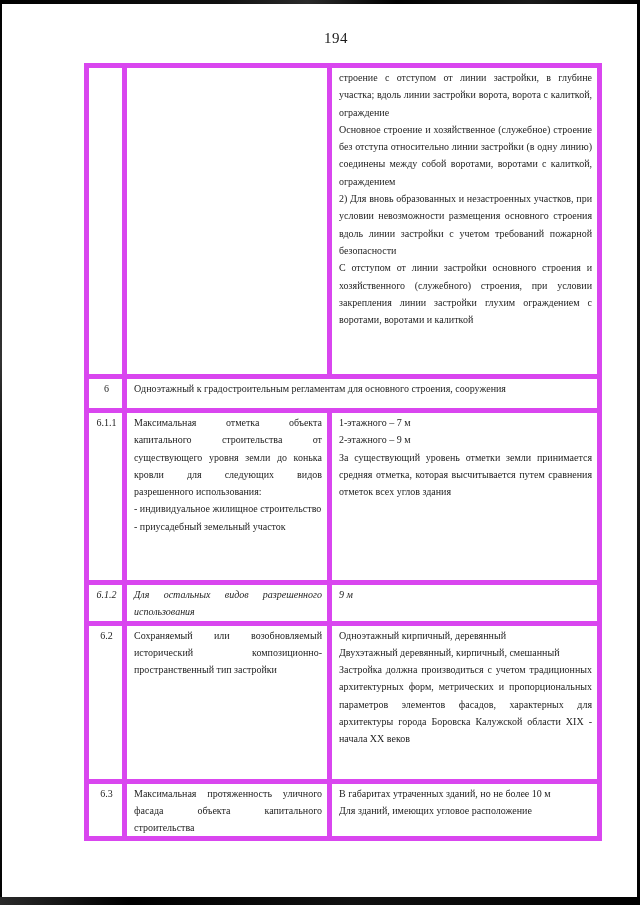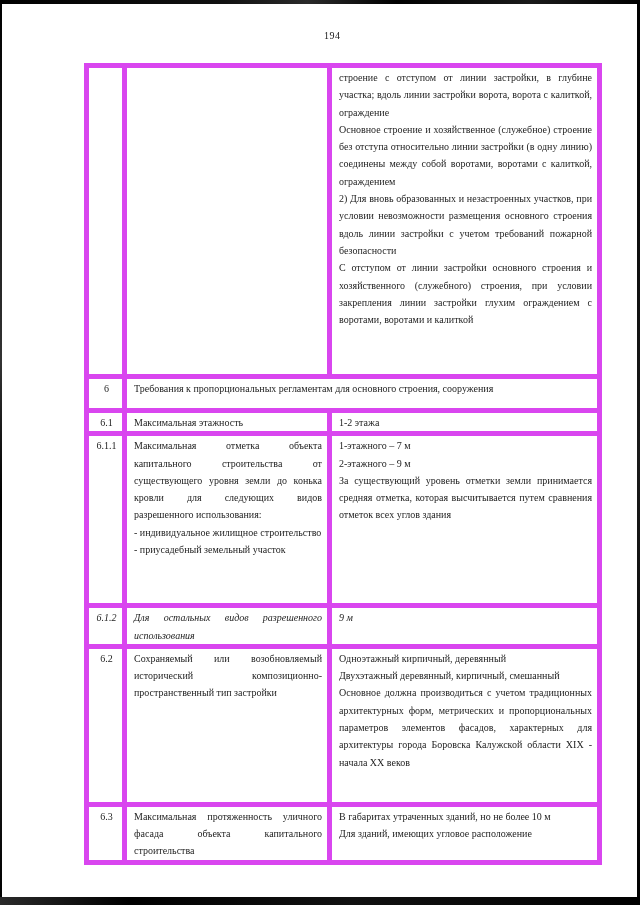--- a/index.html
+++ b/index.html
@@ -18,21 +18,21 @@
   .edge-left   { left: 0; top: 0; width: 2px; height: 905px;
                  background: linear-gradient(180deg,#000 0%,#333 40%,#000 55%,#222 78%,#000 100%); }
   .edge-right  { right: 0; top: 0; width: 3px; height: 905px;
                  background: linear-gradient(180deg,#000 0%,#1a1a1a 50%,#000 100%); }
   .edge-bottom { left: 0; bottom: 0; width: 640px; height: 8px;
                  background: linear-gradient(90deg,#2a2a2a 0%,#000 20%,#111 55%,#000 100%); }
 
   .page-number {
     position: absolute;
     top: 30px; left: 324px;
-    font-size: 10px;
+    font-size: 15px;
     letter-spacing: 0.5px;
     color: #1a1a1a;
   }
 
   table.doc {
     position: absolute;
     left: 84px; top: 63px;
     width: 513px;
     border-collapse: collapse;
     table-layout: fixed;
@@ -83,33 +83,24 @@
       <p class="j">строение с отступом от линии застройки, в глубине участка; вдоль линии застройки ворота, ворота с калиткой, ограждение</p>
       <p class="j">Основное строение и хозяйственное (служебное) строение без отступа относительно линии застройки (в одну линию) соединены между собой воротами, воротами с калиткой, ограждением</p>
       <p class="j">2) Для вновь образованных и незастроенных участков, при условии невозможности размещения основного строения вдоль линии застройки с учетом требований пожарной безопасности</p>
       <p class="j">С отступом от линии застройки основного строения и хозяйственного (служебного) строения, при условии закрепления линии застройки глухим ограждением с воротами, воротами и калиткой</p>
     </td>
   </tr>
 
   <tr class="r-6">
     <td class="num">6</td>
     <td colspan="2">
-      <p class="j">Требования к пропорциональных регламентам для основного строения, сооружения</p>
+      <p class="j">Одноэтажный к градостроительным регламентам для основного строения, сооружения</p>
     </td>
   </tr>
 
-  <tr class="r-6-1">
-    <td class="num">6.1</td>
-    <td>
-      <p class="l">Максимальная этажность</p>
-    </td>
-    <td>
-      <p class="l">1-2 этажа</p>
-    </td>
-  </tr>
 
   <tr class="r-6-1-1">
     <td class="num">6.1.1</td>
     <td>
       <p class="j">Максимальная отметка объекта капитального строительства от существующего уровня земли до конька кровли для следующих видов разрешенного использования:</p>
       <p class="l">- индивидуальное жилищное строительство</p>
       <p class="l">- приусадебный земельный участок</p>
     </td>
     <td>
       <p class="l">1-этажного – 7 м</p>
@@ -129,21 +120,21 @@
   </tr>
 
   <tr class="r-6-2">
     <td class="num">6.2</td>
     <td>
       <p class="j">Сохраняемый или возобновляемый исторический композиционно-пространственный тип застройки</p>
     </td>
     <td>
       <p class="l">Одноэтажный кирпичный, деревянный</p>
       <p class="l">Двухэтажный деревянный, кирпичный, смешанный</p>
-      <p class="j">Основное должна производиться с учетом традиционных архитектурных форм, метрических и пропорциональных параметров элементов фасадов, характерных для архитектуры города Боровска Калужской области XIX - начала XX веков</p>
+      <p class="j">Застройка должна производиться с учетом традиционных архитектурных форм, метрических и пропорциональных параметров элементов фасадов, характерных для архитектуры города Боровска Калужской области XIX - начала XX веков</p>
     </td>
   </tr>
 
   <tr class="r-6-3">
     <td class="num">6.3</td>
     <td>
       <p class="j">Максимальная протяженность уличного фасада объекта капитального строительства</p>
     </td>
     <td>
       <p class="j">В габаритах утраченных зданий, но не более 10 м</p>

